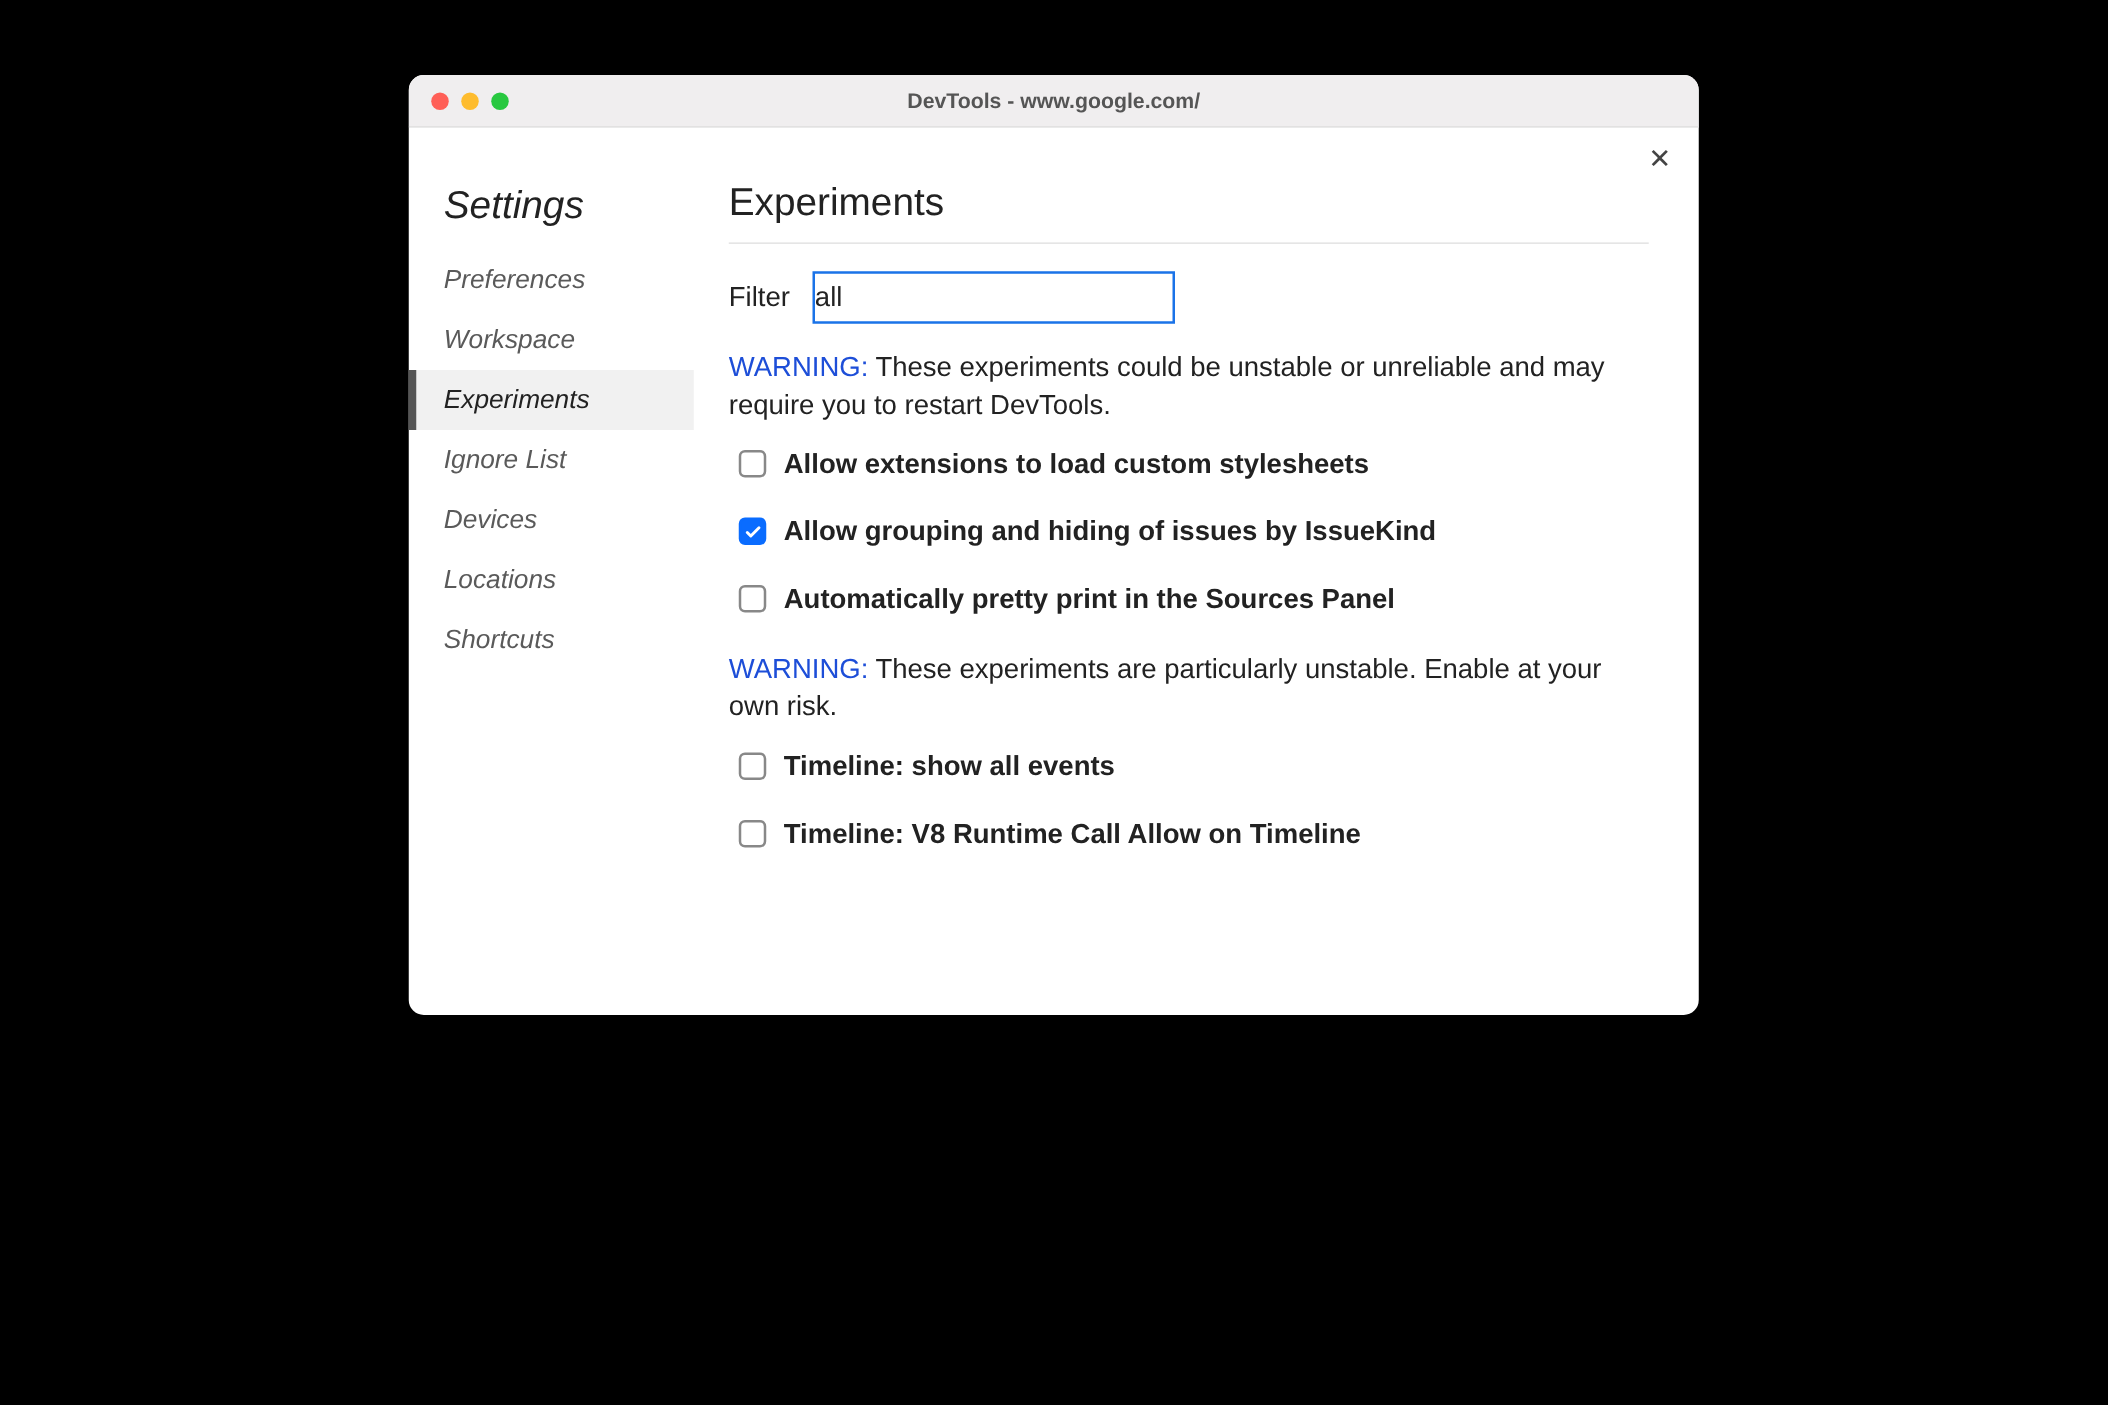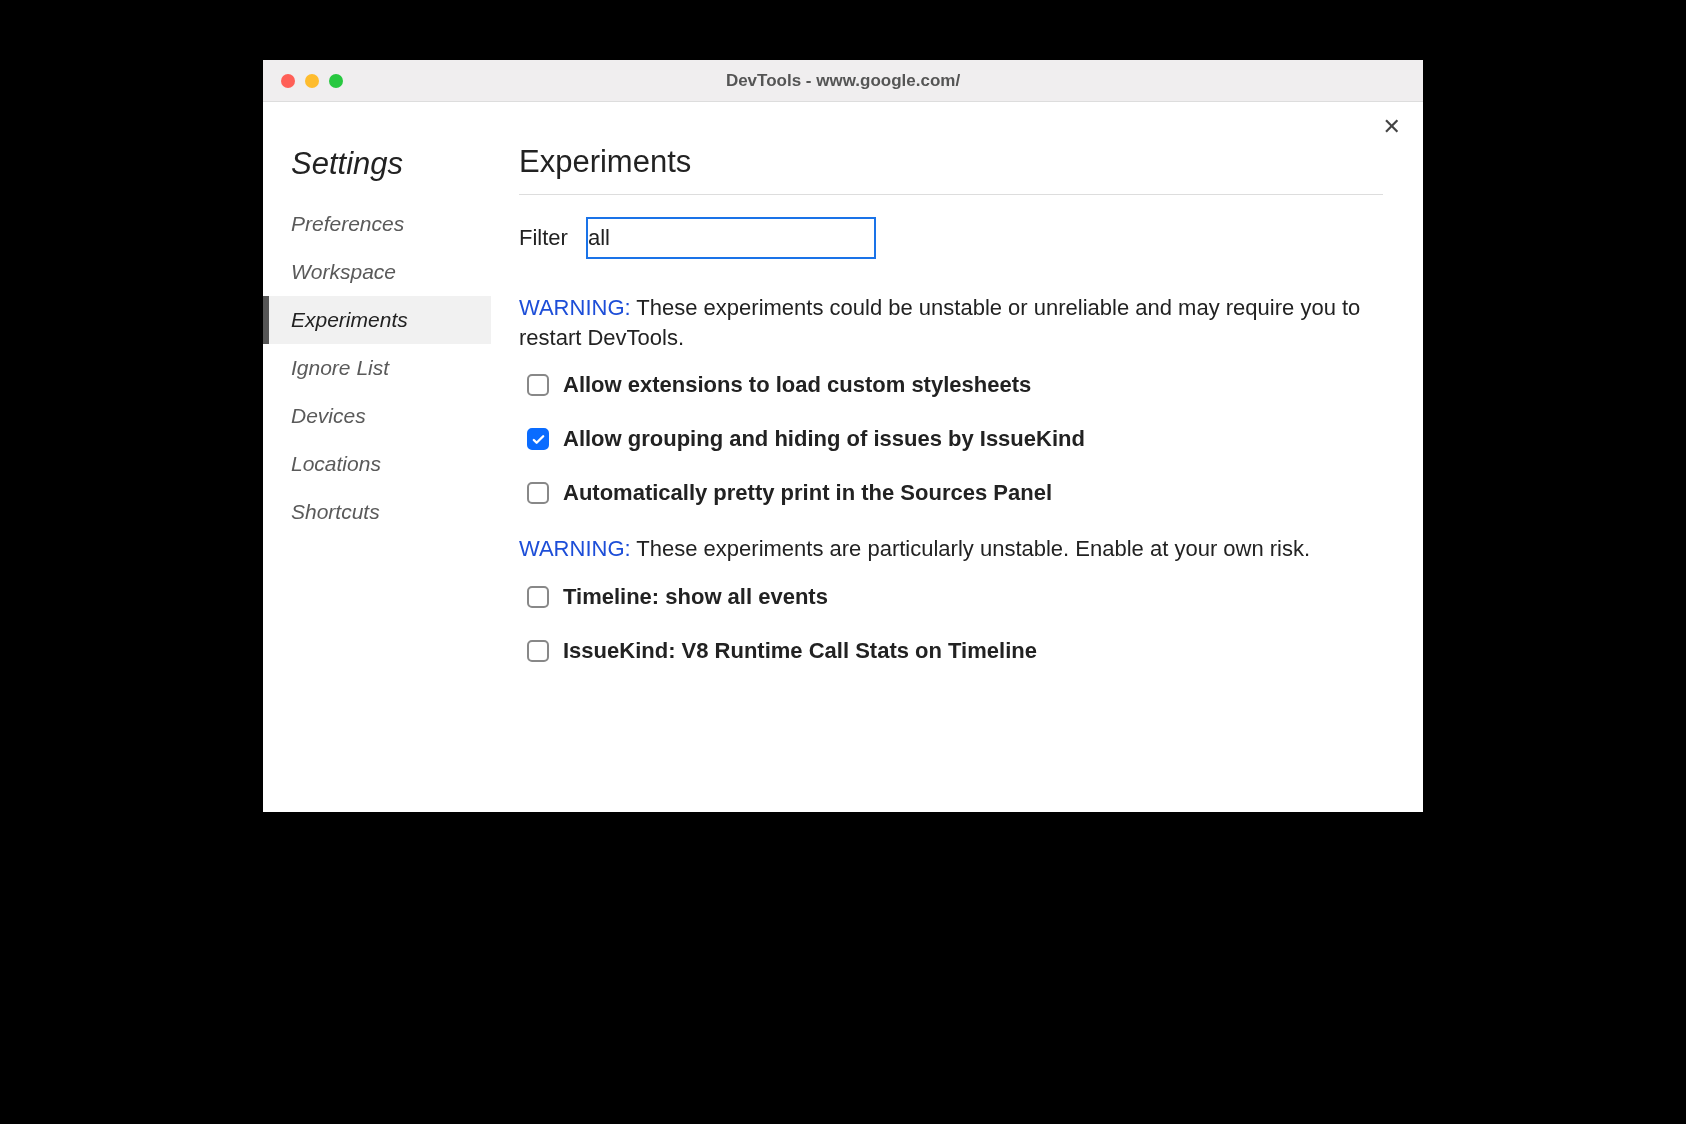--- a/index.html
+++ b/index.html
@@ -7,23 +7,23 @@
       background: #000;
       font-family: -apple-system, BlinkMacSystemFont, "Segoe UI", Helvetica, Arial, sans-serif;
       width: 1686px;
       height: 1124px;
       display: flex;
       align-items: flex-start;
       justify-content: center;
       padding-top: 60px;
     }
     .window {
-      width: 1160px;
+      width: 1032px;
       background: #fff;
-      border-radius: 0;
+      border-radius: 12px;
       overflow: hidden;
       box-shadow: 0 20px 60px rgba(0,0,0,0.5);
     }
     .titlebar {
       background: #f0eeef;
       height: 42px;
       display: flex;
       align-items: center;
       position: relative;
       border-bottom: 1px solid #ddd;
@@ -106,21 +106,21 @@
       font-weight: 400;
       color: #222;
       padding-bottom: 14px;
       border-bottom: 1px solid #ddd;
     }
     .filter-row {
       display: flex;
       align-items: center;
       gap: 18px;
       margin-top: 22px;
-      margin-bottom: 34px;
+      margin-bottom: 20px;
     }
     .filter-label {
       font-size: 22px;
       color: #222;
     }
     .filter-input {
       border: 2px solid #1a73e8;
       font-size: 22px;
       padding: 6px 0;
       width: 290px;
@@ -248,18 +248,18 @@
         <div class="checkbox">
           
         </div>
         <span class="checkbox-label">Timeline: show all events</span>
       </div>
 
       <div class="checkbox-row">
         <div class="checkbox">
           
         </div>
-        <span class="checkbox-label">IssueKind: V8 Runtime Call Stats on Timeline</span>
+        <span class="checkbox-label">Timeline: V8 Runtime Call Allow on Timeline</span>
       </div>
 
     </div>
   </div>
 </div>
 
 </body></html>

